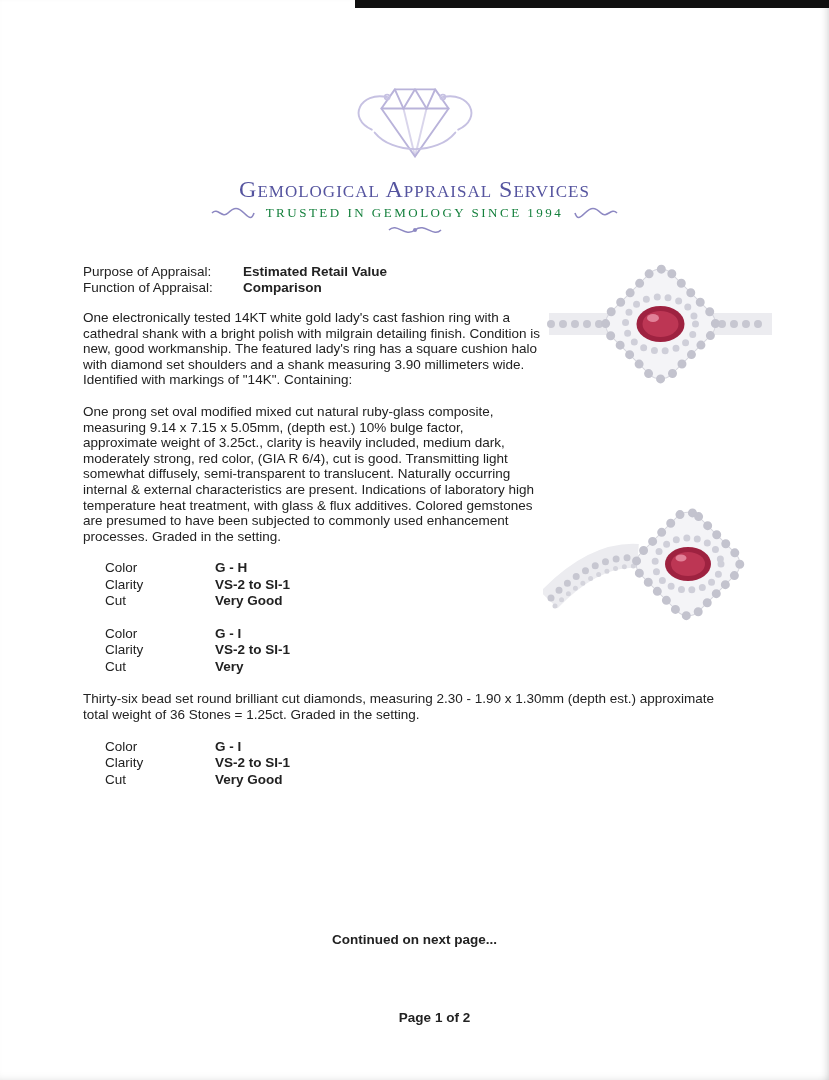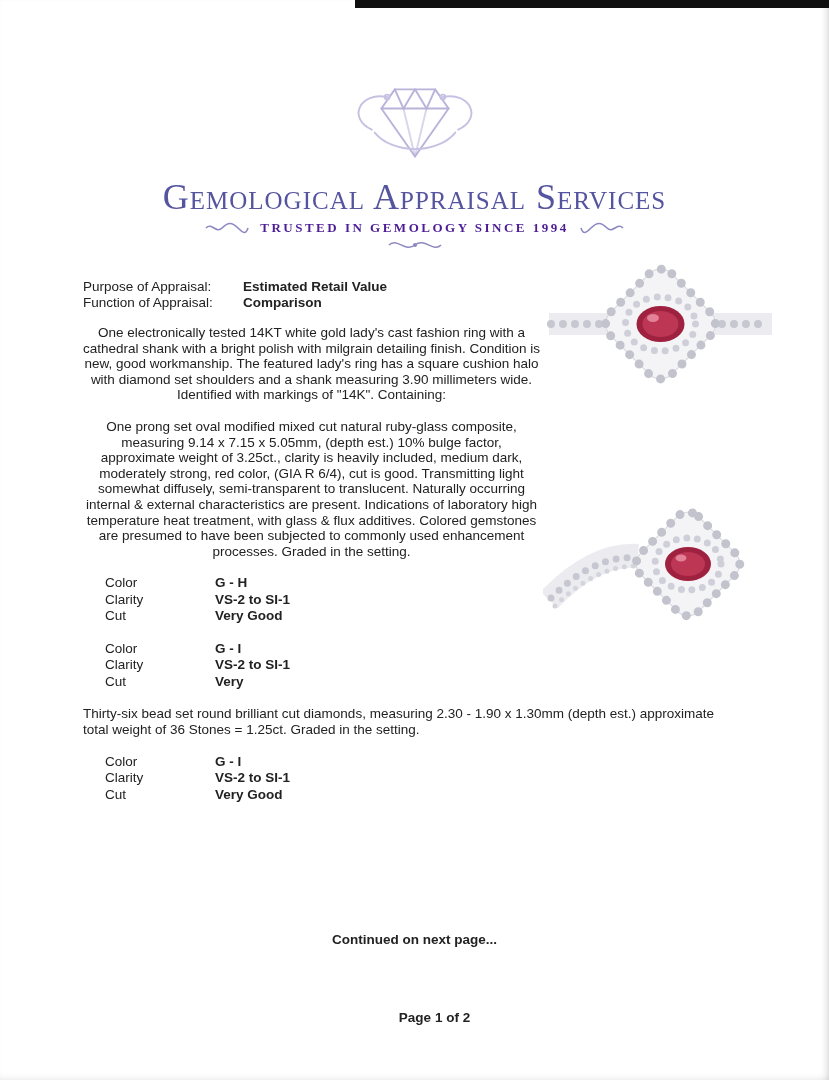--- a/index.html
+++ b/index.html
@@ -18,45 +18,44 @@
   }
   .top-strip {
     position:absolute; top:0; left:355px; right:0; height:8px;
     background:#101010;
   }
   
   .logo-wrap { padding-top:74px; text-align:center; }
   .brand-title {
     font-family:"Liberation Serif", serif;
     font-variant: small-caps;
-    font-size:36px;
+    font-size:24px;
     letter-spacing:1px;
     color:#55549f;
     margin-top:2px;
   }
   .tagline-row {
     display:flex; align-items:center; justify-content:center;
     gap:10px; margin-top:2px;
   }
   .brand-tagline {
     font-family:"Liberation Serif", serif;
     font-size:13px;
     letter-spacing:2.5px;
-    color:#4c1d95;
-    font-weight:bold;
+    color:#15803d;
   }
   .ornament-below { margin-top:1px; }
   
   .content { padding:22px 92px 0 83px; font-size:13.5px; line-height:15.6px; }
   .field-row { display:flex; line-height:16px;align-items:flex-end; }
   .field-label { width:160px; }
   .field-value { font-weight:bold; }
   .fields { margin-bottom:14px; }
   p.para { margin:0 0 16px 0; }
-  .narrow { max-width:457px;text-align:center; }
+  .narrow { max-width:457px; }
   .grade-table { margin:0 0 16px 22px; }
   .grade-row { display:flex; line-height:16.5px; }
   .grade-label { width:110px; }
   .grade-value { font-weight:bold; }
   
   .photos { position:absolute; left:543px; top:246px; width:238px; }
   .photos figure { margin:0; }
   .photo-gap { height:72px; }
   
   .footer-continued {

